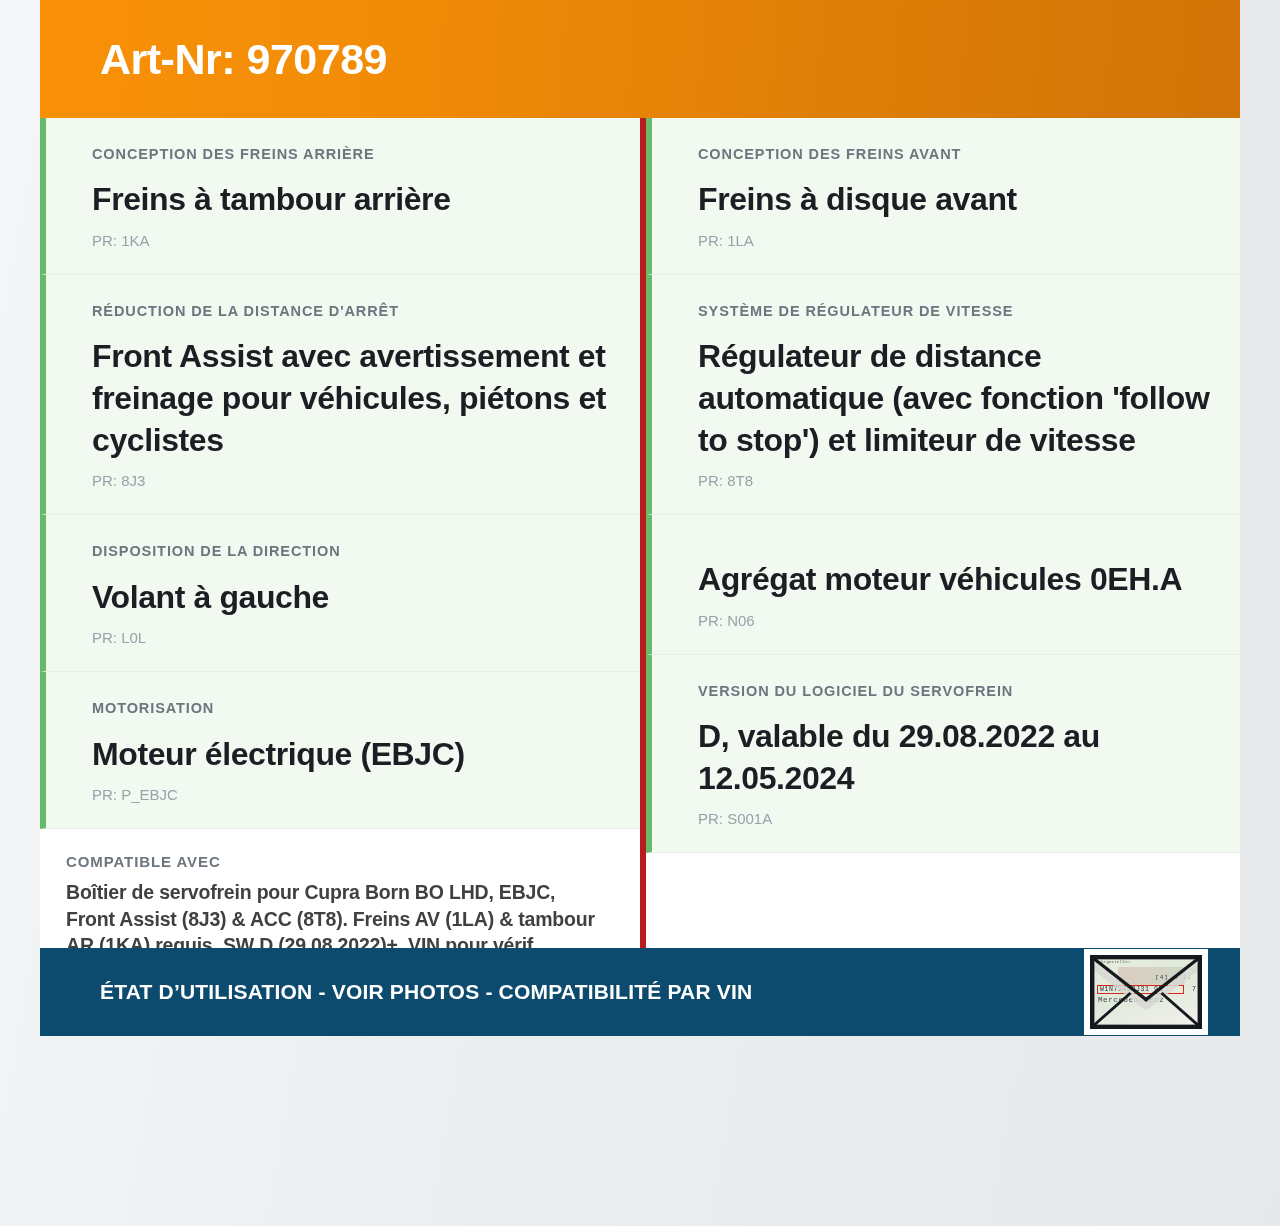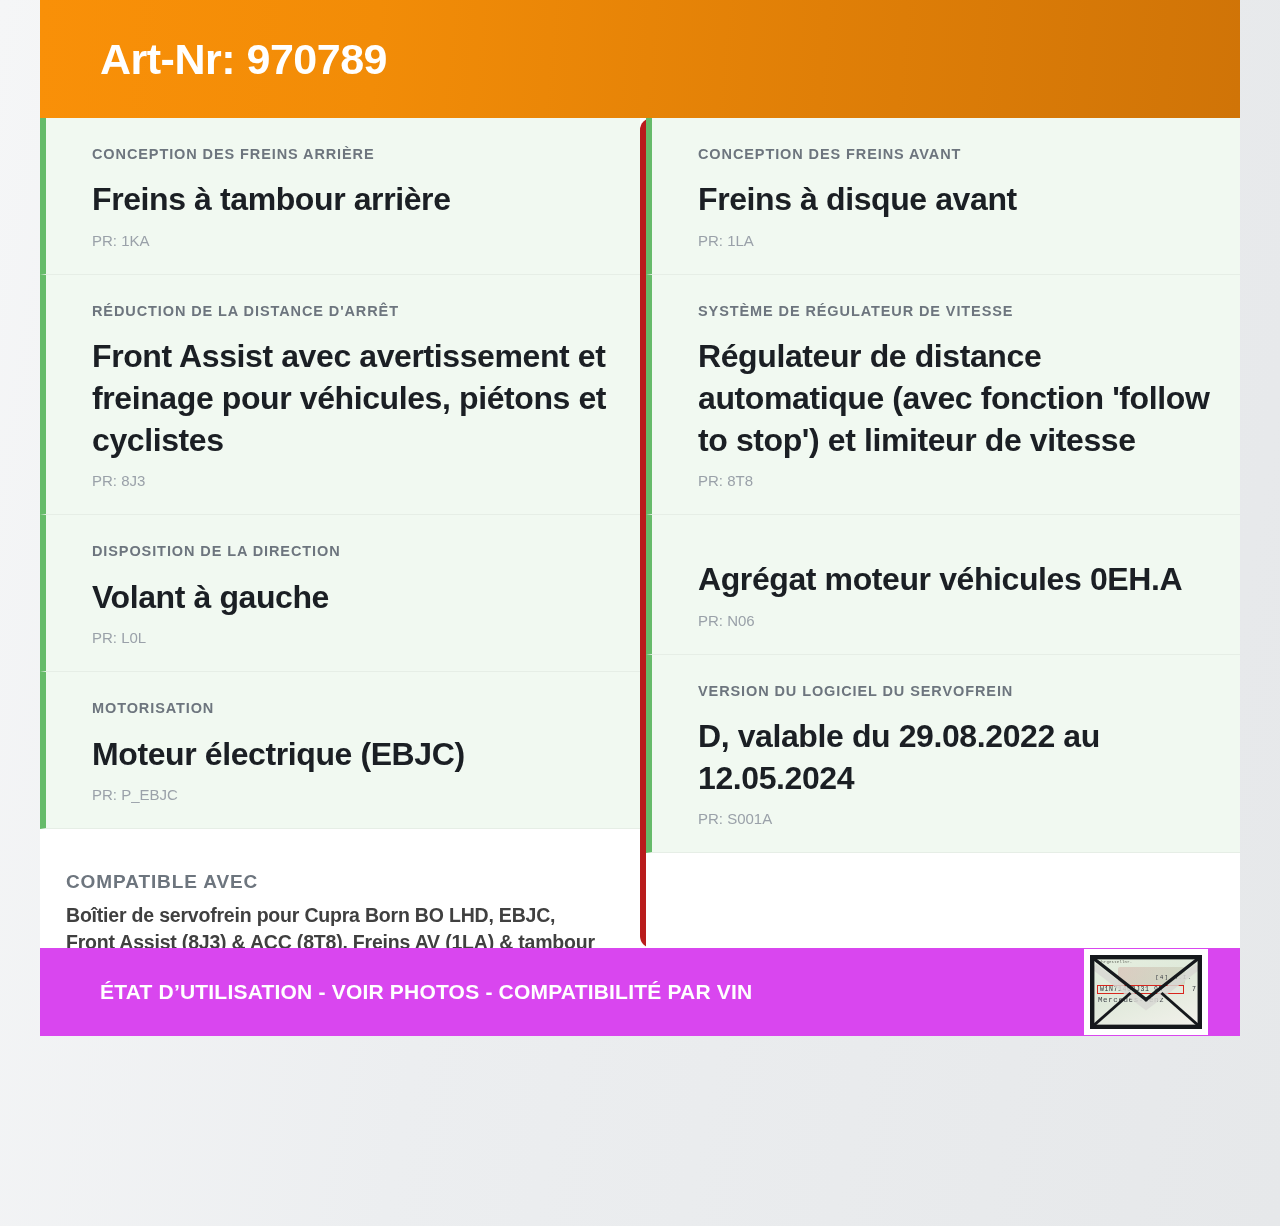--- a/index.html
+++ b/index.html
@@ -51,21 +51,20 @@
     display: flex;
     background: #ffffff;
     min-height: 0;
   }
   .col {
     width: 600px;
     flex: 0 0 600px;
     display: flex;
     flex-direction: column;
     background: #ffffff;
-    border-radius: 12px;
   }
   .col-right {
     border-left: 6px solid #b91c1c;
   }
 
   
   .card {
     position: relative;
     background: #f1f9f1;
     border-left: 6px solid #66bb6a;
@@ -98,41 +97,40 @@
 
   
   .col-filler { flex: 1 1 auto; background: #ffffff; }
 
   
   .compat {
     background: #ffffff;
     padding: 24px 40px 20px 26px;
   }
   .compat-label {
-    font-size: 19px;
+    font-size: 15px;
     font-weight: bold;
     letter-spacing: 0.9px;
     text-transform: uppercase;
     color: #6d757e;
     margin-bottom: 9px;
-    margin-top: 18px;
   }
   .compat-text {
     font-size: 19.5px;
     font-weight: bold;
     color: #404040;
     line-height: 1.36;
     letter-spacing: -0.2px;
   }
 
   
   .footer {
     height: 88px;
     flex: 0 0 88px;
-    background: #d946ef;
+    background: #0c4a6e;
     display: flex;
     align-items: center;
     position: relative;
     padding-left: 60px;
   }
   .footer-text {
     color: #ffffff;
     font-size: 21px;
     font-weight: bold;
     letter-spacing: 0.2px;

